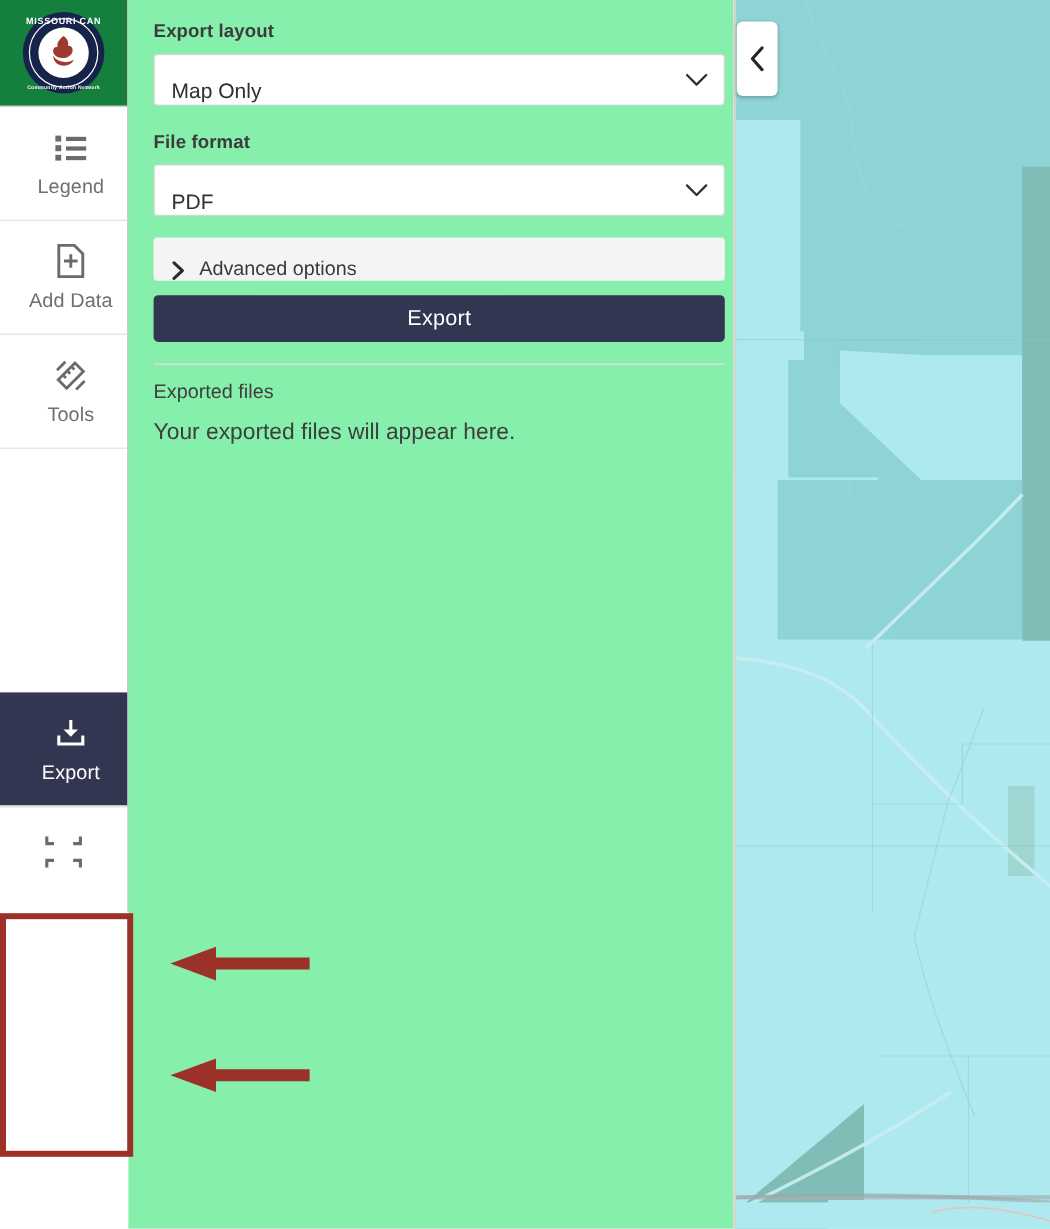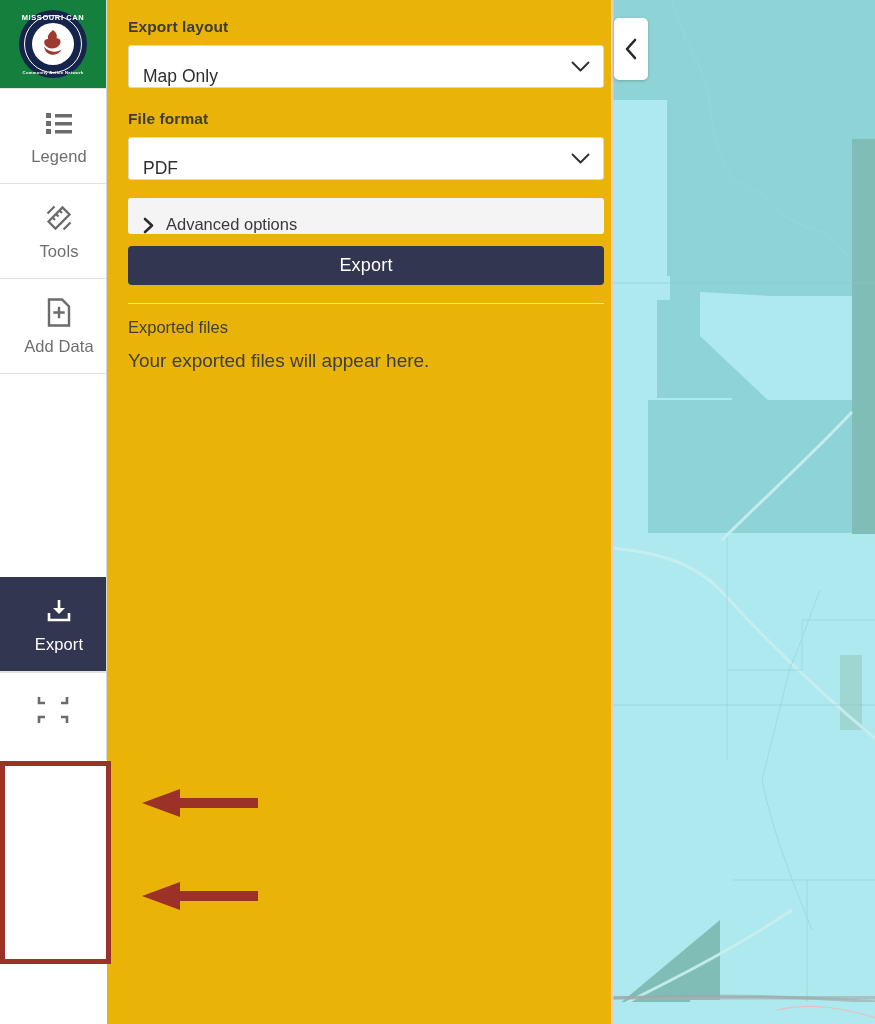--- a/index.html
+++ b/index.html
@@ -152,21 +152,21 @@
   }
   .arrow-1 { left: 140px; top: 786px; }
   .arrow-2 { left: 140px; top: 879px; }
 
   
   .panel {
     position: relative;
     width: 505px;
     flex: 0 0 505px;
     height: 1024px;
-    background: #eab308;
+    background: #86efac;
     box-sizing: border-box;
     padding: 18px 7px 0 21px;
     border-right: 1px solid #e4e4e4;
   }
   .field-label {
     font-size: 15.5px;
     font-weight: bold;
     color: #3c3c3c;
     margin: 0 0 9px 0;
     letter-spacing: .1px;
@@ -295,40 +295,40 @@
           <rect x="9" y="10" width="17" height="3.5" fill="currentColor"></rect>
           <rect x="0" y="17" width="5" height="5" fill="currentColor"></rect>
           <rect x="9" y="18" width="17" height="3.5" fill="currentColor"></rect>
         </svg>
       </span>
       <span class="lbl">Legend</span>
     </div>
 
     <div class="rail-item">
       <span class="ico">
+        <svg width="24" height="29" viewBox="0 0 24 29">
+          <path d="M2 1.5h13l7 7v19H2z" fill="none" stroke="currentColor" stroke-width="2.4"></path>
+          <path d="M12 10v9M7.5 14.5h9" stroke="currentColor" stroke-width="2.4" stroke-linecap="square"></path>
+        </svg>
+      </span>
+      <span class="lbl">Add Data</span>
+    </div>
+
+    <div class="rail-item">
+      <span class="ico">
         <svg width="28" height="28" viewBox="0 0 28 28">
           <g stroke="currentColor" stroke-width="2.3" fill="none">
             <path d="M3.5 17.5 17.5 3.5l7 7-14 14z"></path>
             <path d="M7.5 13.5l2.5 2.5M11 10l2.5 2.5M14.5 6.5l2.5 2.5"></path>
           </g>
           <path d="M2.5 9.5 9.5 2.5" stroke="currentColor" stroke-width="2.3"></path>
           <path d="M18.5 25.5 25.5 18.5" stroke="currentColor" stroke-width="2.3"></path>
         </svg>
       </span>
       <span class="lbl">Tools</span>
-    </div>
-
-    <div class="rail-item">
-      <span class="ico">
-        <svg width="24" height="29" viewBox="0 0 24 29">
-          <path d="M2 1.5h13l7 7v19H2z" fill="none" stroke="currentColor" stroke-width="2.4"></path>
-          <path d="M12 10v9M7.5 14.5h9" stroke="currentColor" stroke-width="2.4" stroke-linecap="square"></path>
-        </svg>
-      </span>
-      <span class="lbl">Add Data</span>
     </div>
 
     <div class="rail-spacer"></div>
 
     <div class="rail-bottom">
 
       <div class="rail-item active">
         <span class="ico">
           <svg width="26" height="26" viewBox="0 0 26 26">
             <path d="M13 2v12" stroke="currentColor" stroke-width="2.6"></path>

